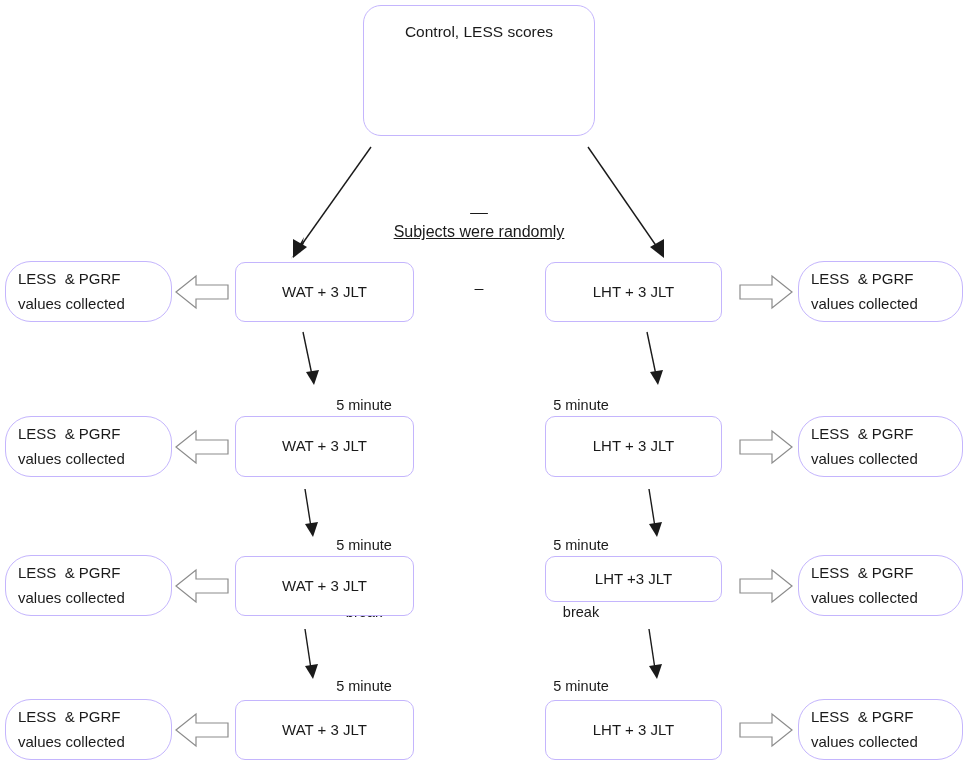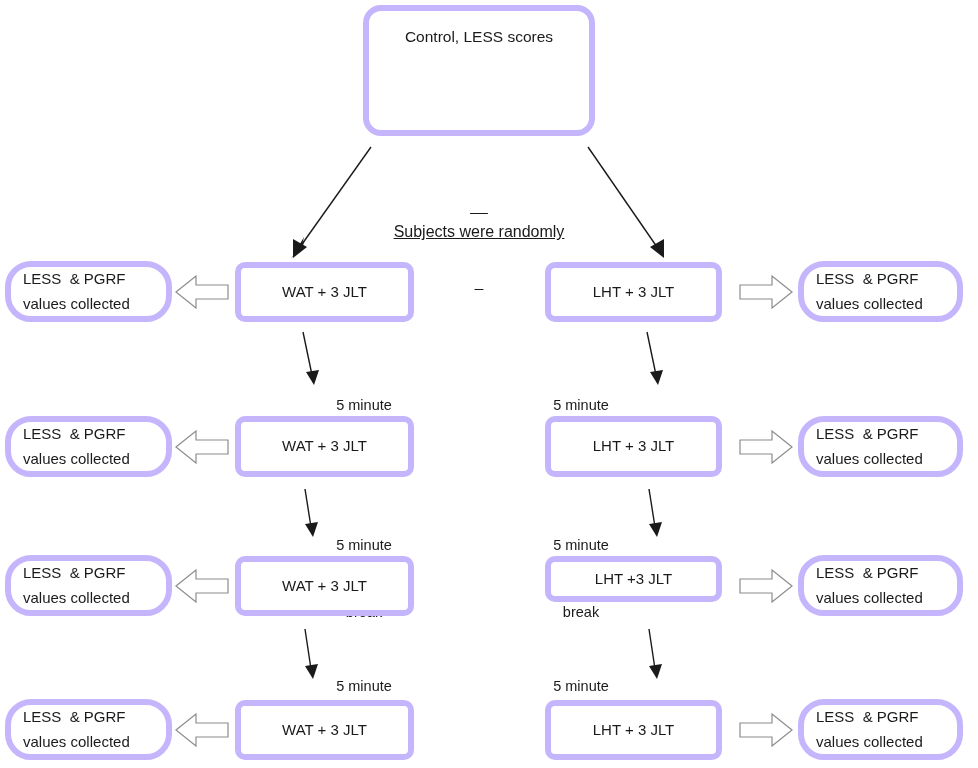--- a/index.html
+++ b/index.html
@@ -15,21 +15,21 @@
   #diagram {
     position: relative;
     width: 978px;
     height: 768px;
     overflow: hidden;
     background: #ffffff;
   }
   .node {
     position: absolute;
     box-sizing: border-box;
-    border: 6px solid #c4b5fd;
+    border: 1px solid #c4b5fd;
     border-radius: 10px;
     background: #ffffff;
     display: flex;
     flex-direction: column;
     justify-content: center;
   }
   .node.center-label {
     align-items: center;
     text-align: center;
   }

